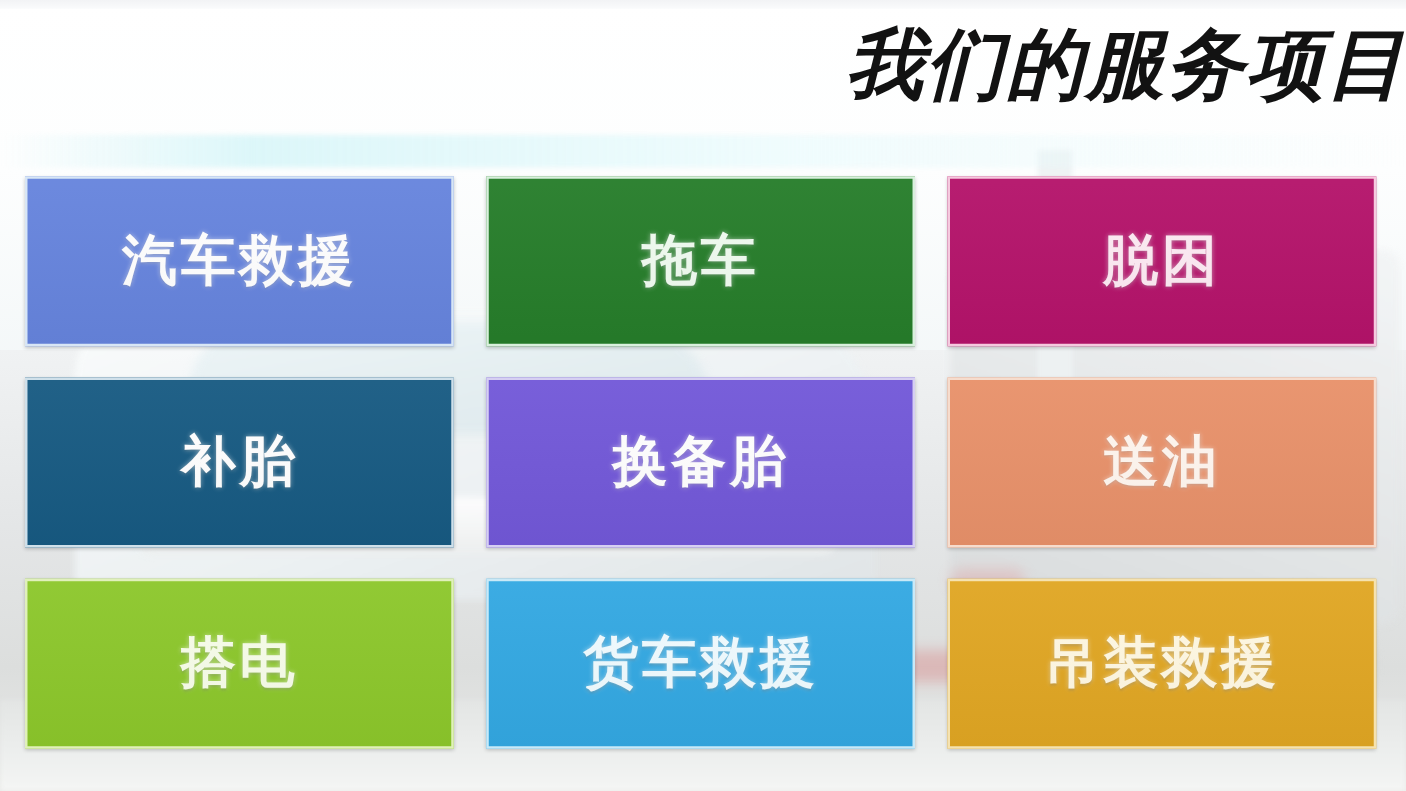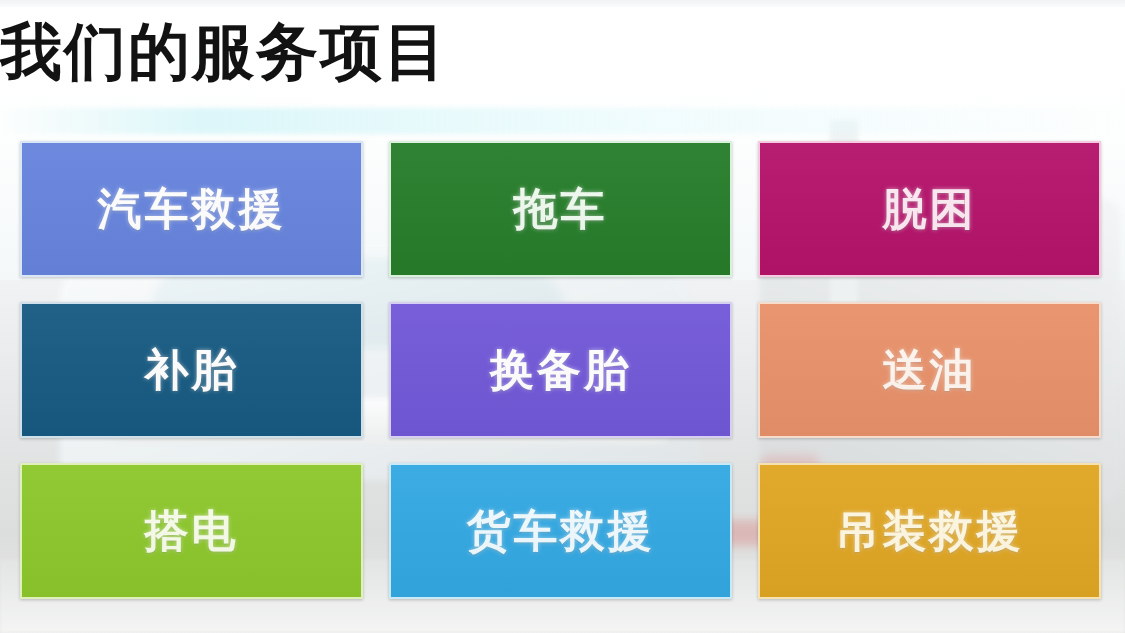--- a/index.html
+++ b/index.html
@@ -116,22 +116,23 @@
   .bg-top-strip {
     left:0; top:0; width:1125px; height:7px;
     background:linear-gradient(180deg,#f2f3f5 0%, #fafbfc 100%);
   }
 
   
   #title-bar {
     position:absolute;
     left:0; top:16px;
     width:1125px;
-    text-align:left;
+    text-align:right;
     z-index:5;
+    font-style:italic;
   }
   #page-title {
     display:inline-block;
     font-family:"DejaVu Sans", sans-serif;
     font-size:62px;
     line-height:72px;
     font-weight:bold;
     color:#121212;
     letter-spacing:2px;
   }

